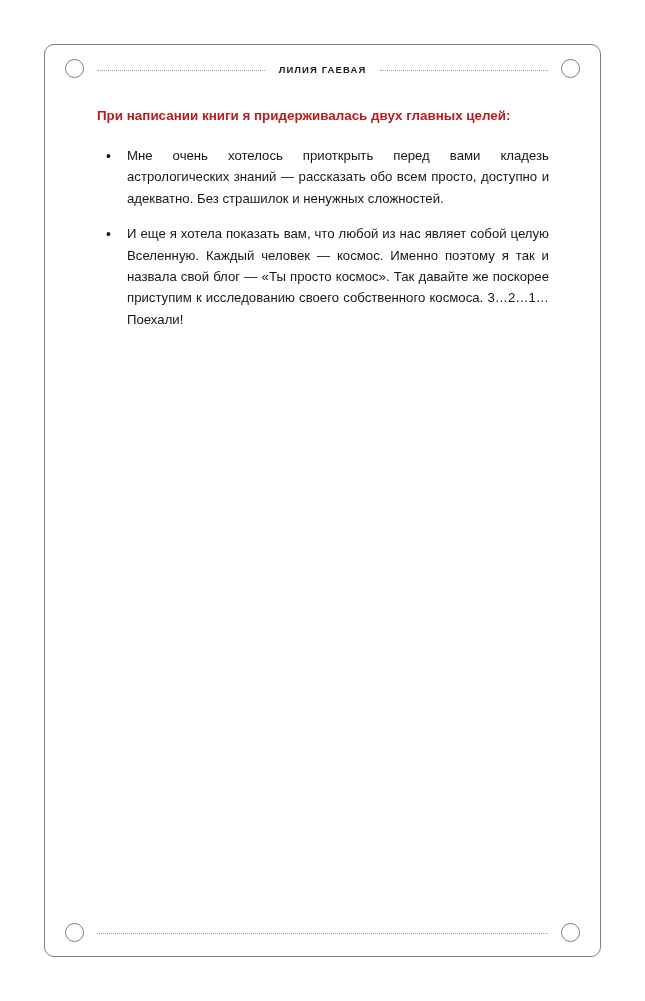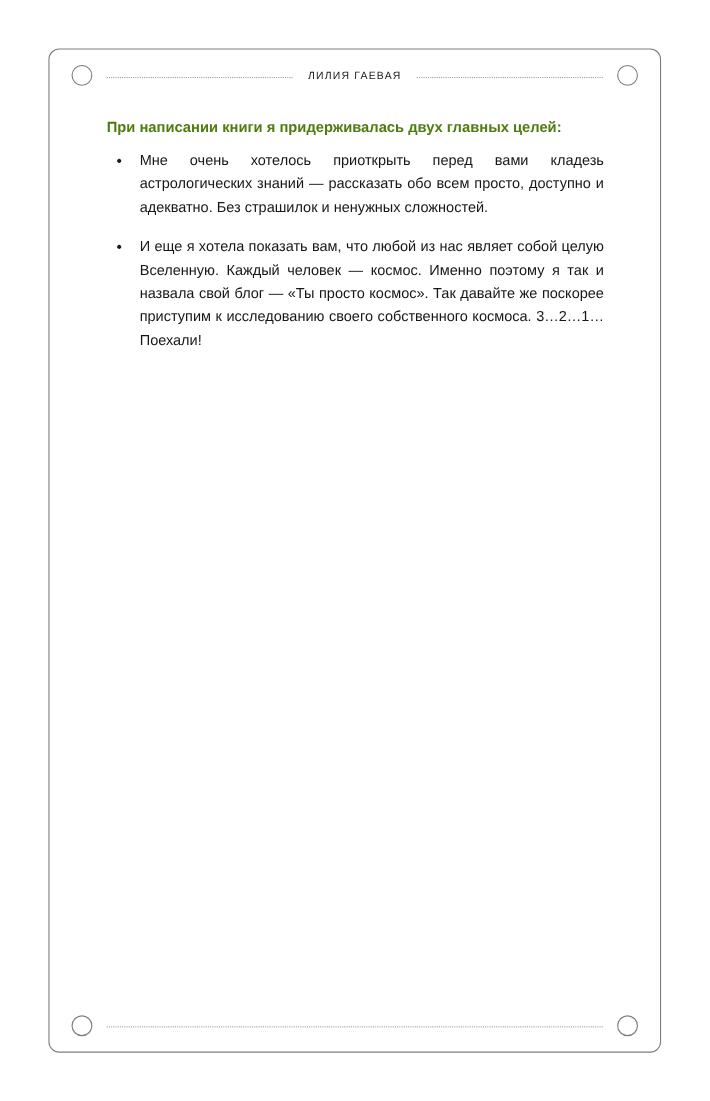--- a/index.html
+++ b/index.html
@@ -54,21 +54,21 @@
     flex: 1 1 auto;
     height: 1px;
     border-bottom: 1px dotted #9aa0a6;
     position: relative;
     top: 1px;
   }
   .running-title {
     flex: 0 0 auto;
     padding: 0 14px;
     font-size: 9.5px;
-    font-weight: normal;
+    font-weight: bold;
     letter-spacing: 1.1px;
     color: #1a1a1a;
     white-space: nowrap;
     text-transform: uppercase;
   }
 
   .footer {
     position: absolute;
     left: 52px;
     right: 52px;
@@ -82,23 +82,23 @@
     position: absolute;
     left: 52px;
     top: 62px;
     width: 452px;
   }
 
   .lead {
     font-family: "Liberation Sans", sans-serif;
     font-size: 13.4px;
     font-weight: bold;
-    color: #4d7c0f;
+    color: #b91c1c;
     line-height: 1.35;
-    margin: 0 0 10px 0;
+    margin: 0 0 20px 0;
     text-align: left;
   }
 
   ul.goals {
     list-style: none;
     margin: 0;
     padding: 0;
   }
   ul.goals li {
     position: relative;

